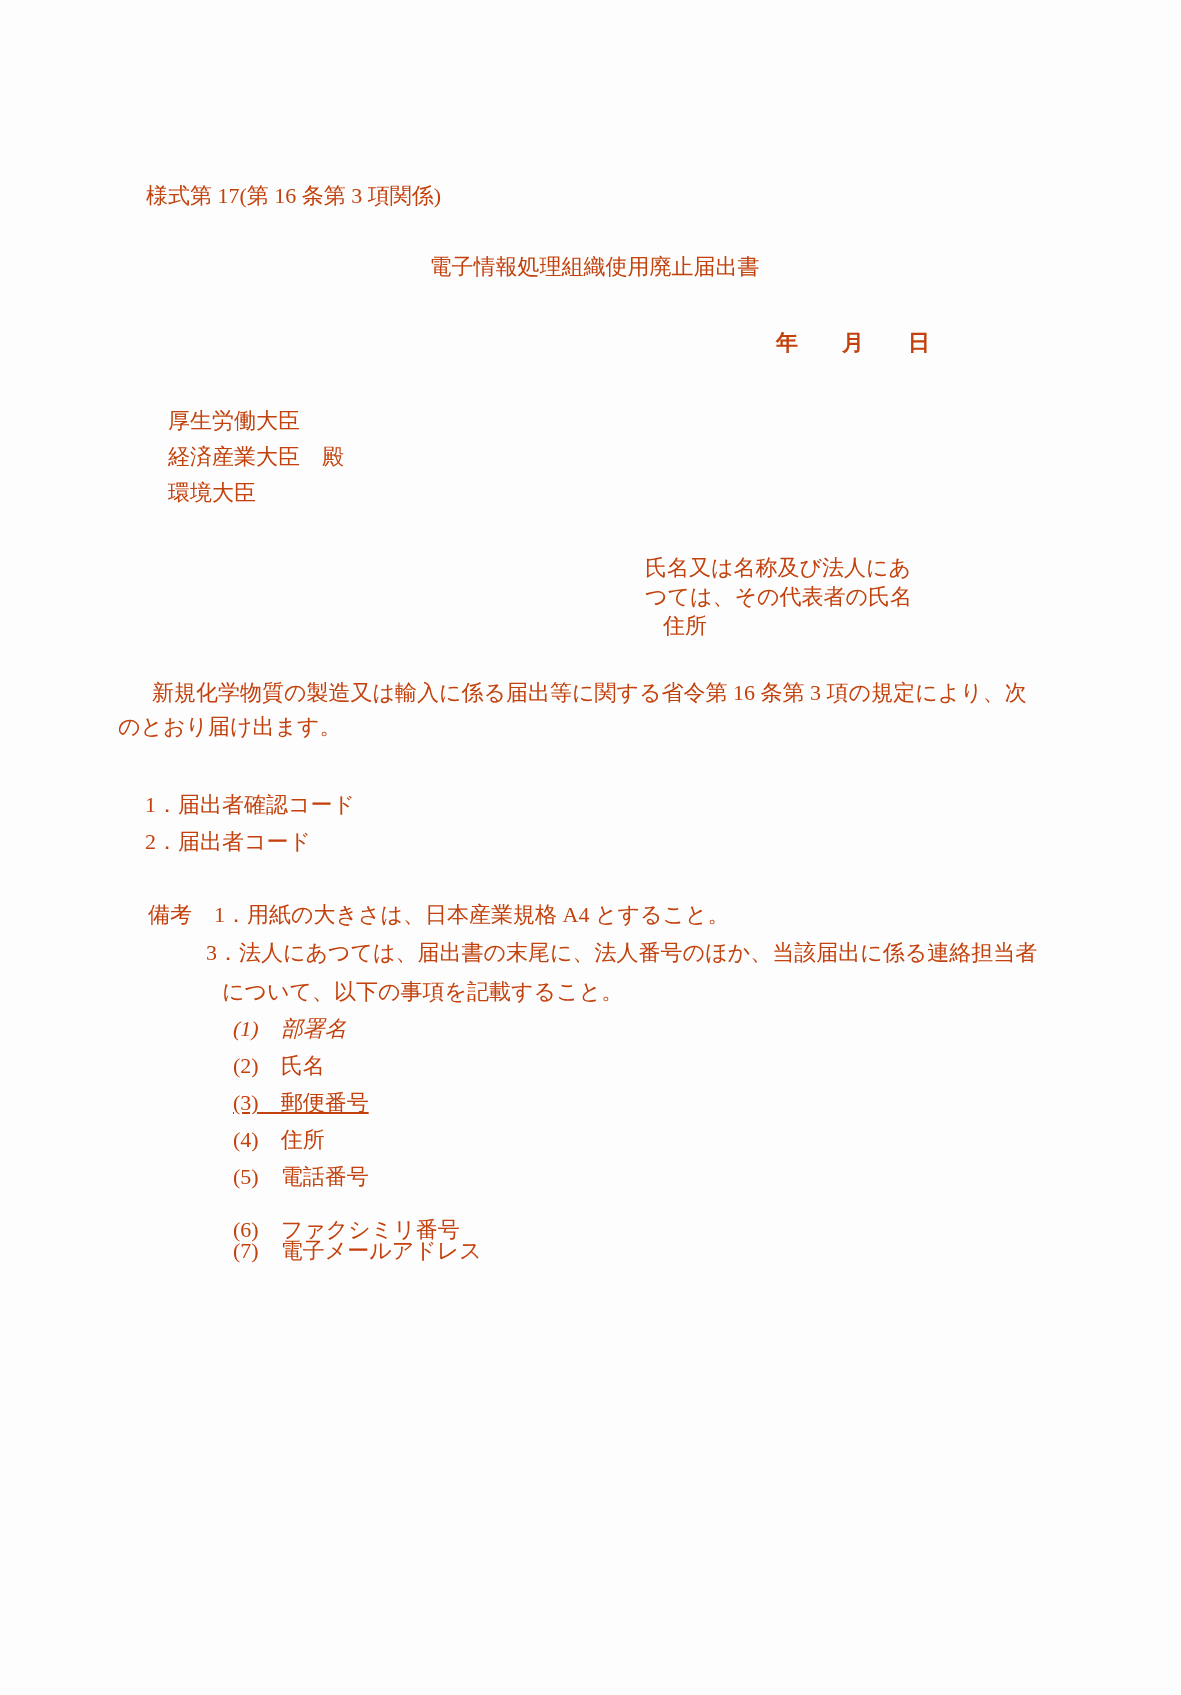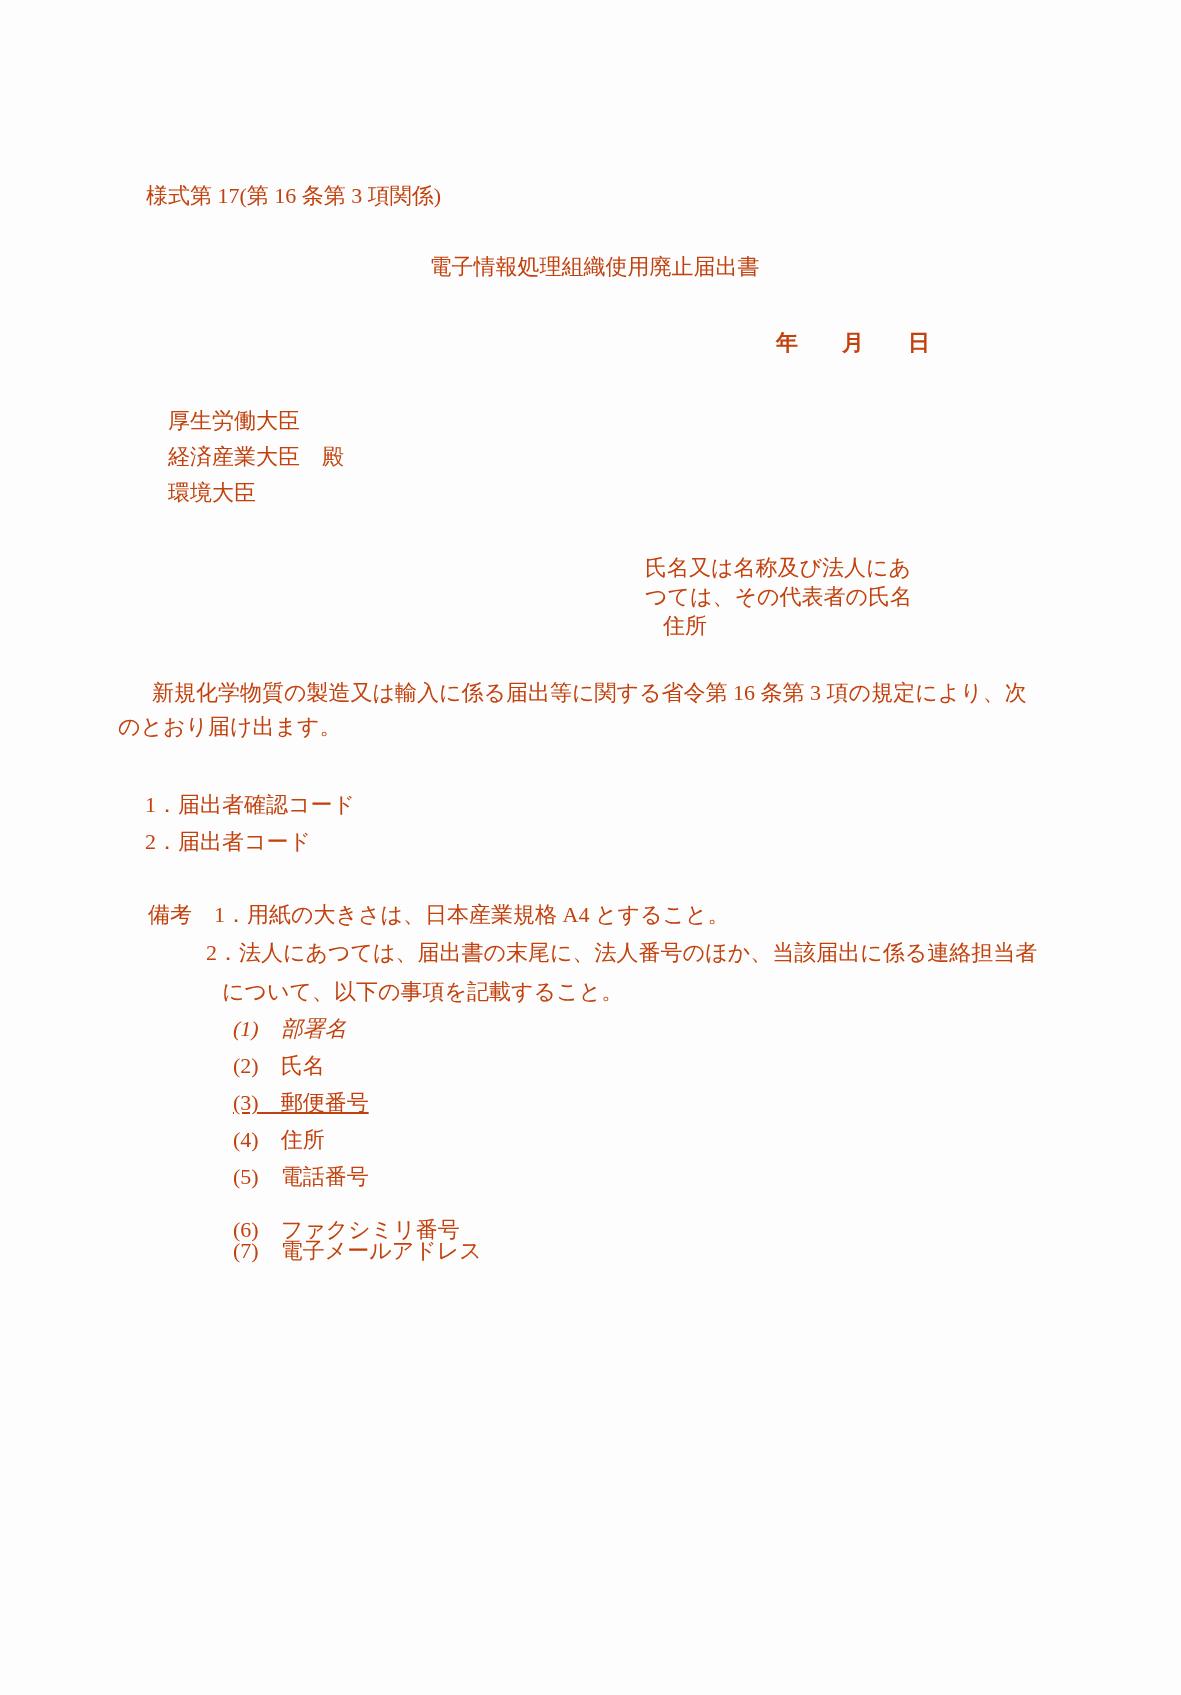--- a/index.html
+++ b/index.html
@@ -45,21 +45,21 @@
   <div class="line" style="left:645px; top:585px;">つては、その代表者の氏名</div>
   <div class="line" style="left:645px; top:614px;margin-left:18px;">住所</div>
 
   <div class="line" style="left:130px; top:681px;">　新規化学物質の製造又は輸入に係る届出等に関する省令第 16 条第 3 項の規定により、次</div>
   <div class="line" style="left:118px; top:715px;">のとおり届け出ます。</div>
 
   <div class="line" style="left:145px; top:793px;">1．届出者確認コード</div>
   <div class="line" style="left:145px; top:830px;">2．届出者コード</div>
 
   <div class="line" style="left:148px; top:903px;">備考　1．用紙の大きさは、日本産業規格 A4 とすること。</div>
-  <div class="line" style="left:206px; top:941px;">2．法人にあつては、届出書の末尾に、法人番号のほか、当該届出に係る連絡担当者</div>
+  <div class="line" style="left:206px; top:941px;">3．法人にあつては、届出書の末尾に、法人番号のほか、当該届出に係る連絡担当者</div>
   <div class="line" style="left:222px; top:980px;">について、以下の事項を記載すること。</div>
 
   <div class="line" style="left:233px; top:1017px;font-style:italic;">(1)　部署名</div>
   <div class="line" style="left:233px; top:1054px;">(2)　氏名</div>
   <div class="line" style="left:233px; top:1091px;text-decoration:underline;">(3)　郵便番号</div>
   <div class="line" style="left:233px; top:1128px;">(4)　住所</div>
   <div class="line" style="left:233px; top:1165px;">(5)　電話番号</div>
   <div class="line" style="left:233px; top:1202px;margin-top:16px;">(6)　ファクシミリ番号</div>
   <div class="line" style="left:233px; top:1239px;">(7)　電子メールアドレス</div>
 

